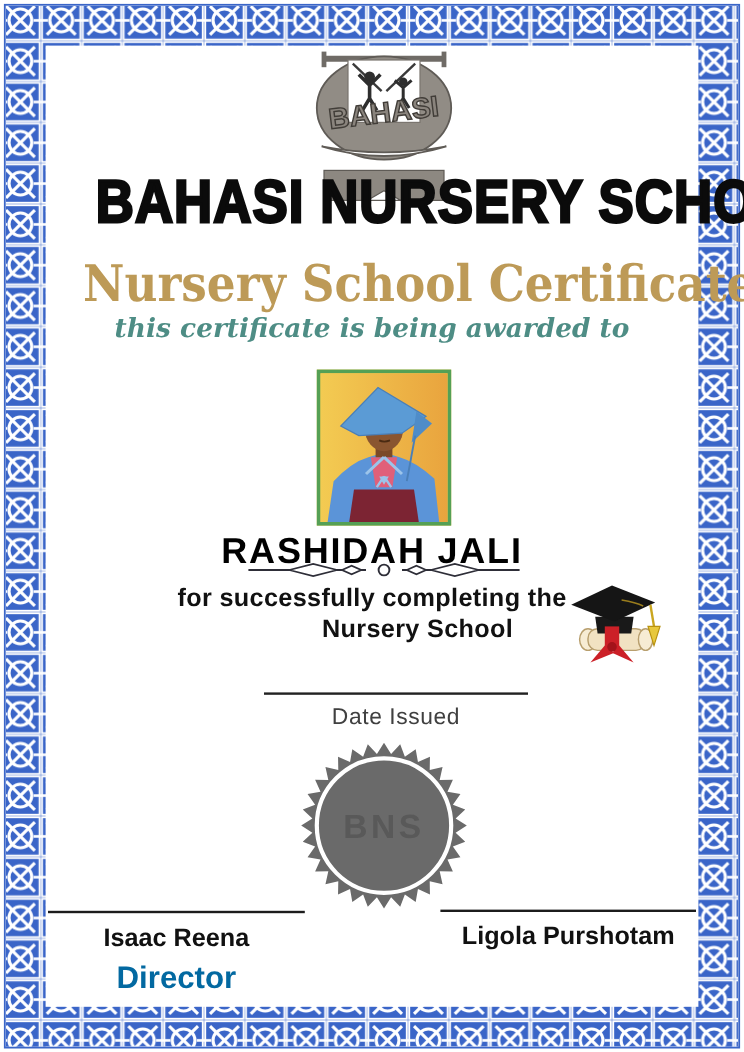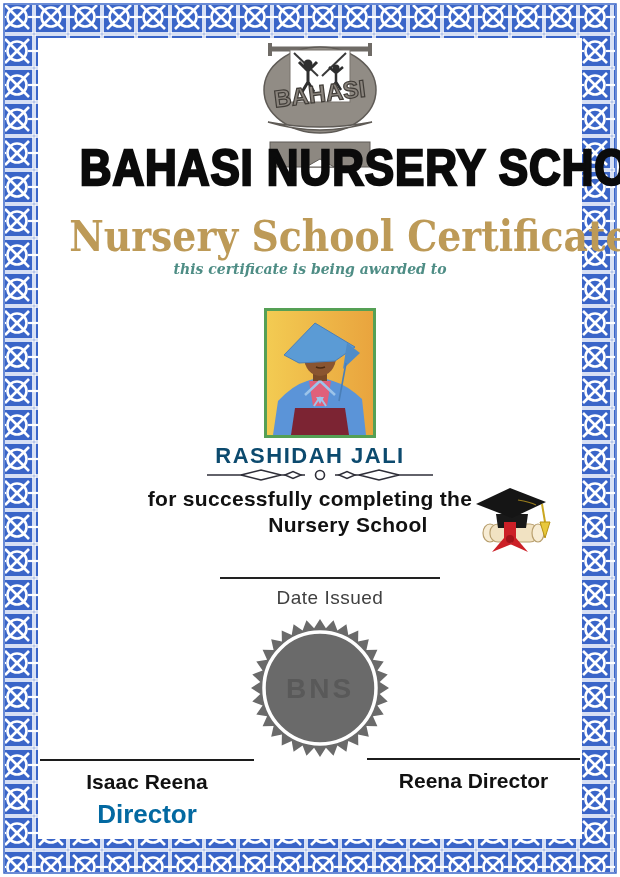--- a/index.html
+++ b/index.html
@@ -19,26 +19,26 @@
     transform:scaleX(0.88); transform-origin:center; white-space:nowrap;
   }
   .cert-title { top:212px; }
   .cert-title span{
     display:inline-block;
     font-family:"DejaVu Serif","Liberation Serif", serif;
     font-weight:700; font-size:42px; line-height:50px; color:#bd9a57;
     transform:scaleX(0.9); transform-origin:center; white-space:nowrap;
   }
   .subtitle { top:261px; font-family:"DejaVu Serif","Liberation Serif", serif;
-    font-style:italic; font-weight:700; font-size:14px; color:#4e8d85; }
+    font-style:italic; font-weight:700; font-size:22px; color:#4e8d85; }
 
   .photo-frame { position:absolute; left:264px; top:308px; width:112px; height:130px;
     border:3px solid #55a055; background:#f3c94e; }
 
-  .recipient { top:443px; font-weight:700; font-size:22px; letter-spacing:1.5px; color:#0c4a6e; }
+  .recipient { top:443px; font-weight:700; font-size:30px; letter-spacing:1.5px; color:#000000; }
   .divider-wrap { position:absolute; left:205px; top:467px; width:230px; height:16px; }
 
   .completion1 { top:487px; font-weight:700; font-size:21px; color:#111111; letter-spacing:0.3px; }
   .completion2 { top:513px; font-weight:700; font-size:21px; color:#111111; letter-spacing:0.3px;margin-left:38px; }
 
   .cap-wrap { position:absolute; left:468px; top:478px; width:86px; height:76px; }
 
   .date-line { position:absolute; left:220px; top:577px; width:220px; border-top:2px solid #222222; }
   .date-label { position:absolute; left:220px; top:587px; width:220px; text-align:center;
     font-size:19px; color:#404040; letter-spacing:0.5px; }
@@ -178,16 +178,16 @@
     </svg>
   </div>
 
   <div class="sig sig-left">
     <div class="sig-line"></div>
     <div class="sig-name">Isaac Reena</div>
     <div class="sig-role">Director</div>
   </div>
   <div class="sig sig-right">
     <div class="sig-line"></div>
-    <div class="sig-name">Reena Director</div>
+    <div class="sig-name">Ligola Purshotam</div>
   </div>
 
 </div>
 
 </body></html>

